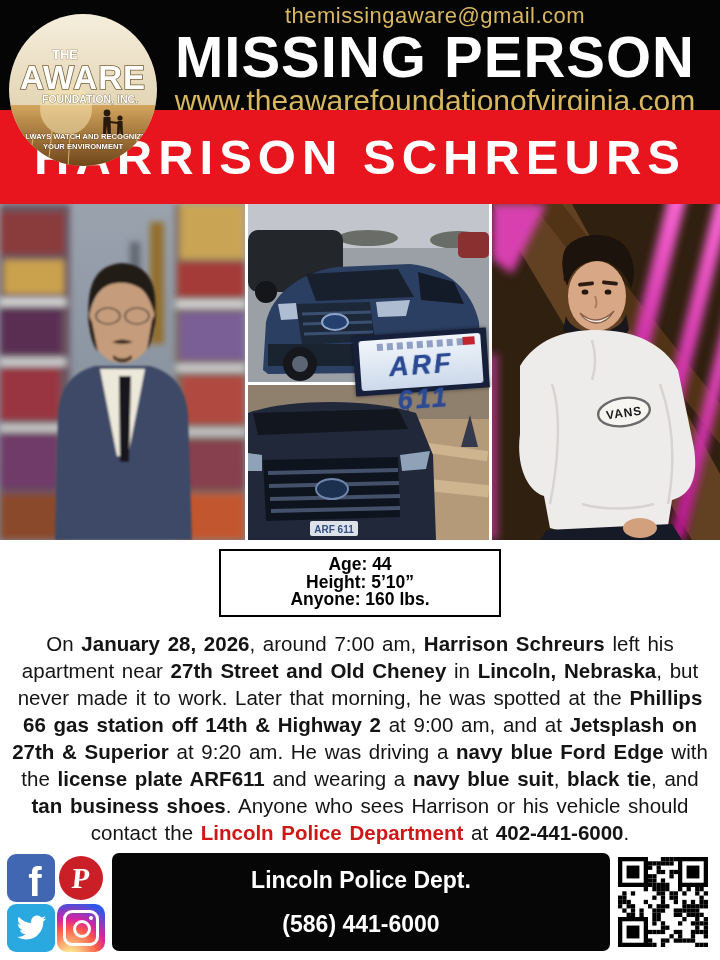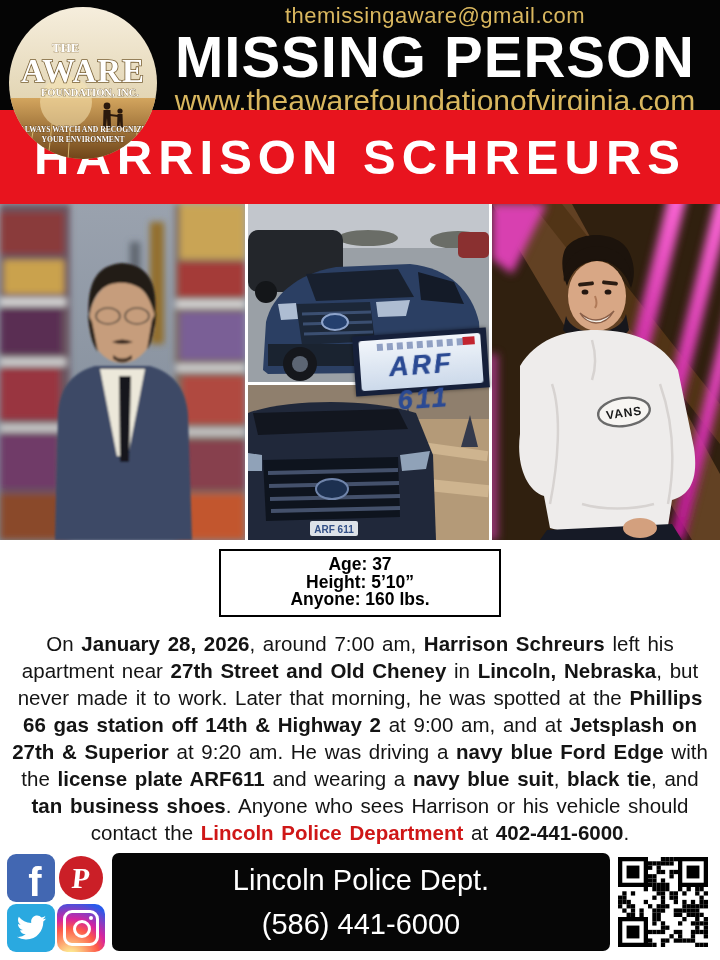--- a/index.html
+++ b/index.html
@@ -8,21 +8,21 @@
     font-family:"Liberation Sans",sans-serif;
   }
   
   .header{position:absolute;left:0;top:0;width:720px;height:110px;background:#050505;padding-left:16px;}
   .header-text{position:absolute;left:150px;top:0;width:570px;height:110px;
     display:flex;flex-direction:column;align-items:center;padding-top:3px;box-sizing:border-box;}
   .email{font-size:22px;color:var(--gold,#d9b75f);letter-spacing:.5px;}
   .big-title{font-size:58px;line-height:56px;font-weight:bold;color:#fff;letter-spacing:1px;}
   .website{font-size:30px;color:var(--gold,#d9b75f);margin-top:-1px;}
   
-  .logo{position:absolute;left:8px;top:6px;width:150px;height:154px;z-index:6;font-family:Liberation Serif, serif;}
+  .logo{position:absolute;left:8px;top:13px;width:150px;height:154px;z-index:6;}
   .logo svg{display:block;}
   
   .name-banner{position:absolute;left:0;top:110px;width:720px;height:94px;
     background:var(--red,#e8141e);display:flex;align-items:center;justify-content:center;}
   .name-banner span{color:#fff;font-weight:bold;font-size:49px;letter-spacing:6px;white-space:nowrap;}
   
   .photos{position:absolute;left:0;top:204px;width:720px;height:336px;}
   .photo{position:absolute;overflow:hidden;}
   .photo svg{display:block;width:100%;height:100%;}
   .ph-left{left:0;top:0;width:245px;height:336px;}
@@ -60,21 +60,21 @@
   .pin .circ{width:44px;height:44px;border-radius:50%;background:var(--pin,#cb1f27);
     display:flex;align-items:center;justify-content:center;}
   .pin .circ span{color:#fff;font-weight:bold;font-size:29px;font-family:"Liberation Serif",serif;transform:skewX(-6deg);}
   .tw{background:var(--tw,#2aa9e0);border-radius:9px;}
   .ig{border-radius:10px;background:radial-gradient(circle at 28% 110%,#fdf497 0%,#fdf497 5%,#fd5949 45%,#d6249f 60%,#285aeb 90%);}
   .ig .cam{width:30px;height:30px;border:3px solid #fff;border-radius:9px;position:relative;}
   .ig .lens{position:absolute;left:7px;top:7px;width:12px;height:12px;border:3px solid #fff;border-radius:50%;}
   .ig .dot{position:absolute;right:3px;top:3px;width:4px;height:4px;background:#fff;border-radius:50%;}
   .police-bar{position:absolute;left:112px;top:0;width:498px;height:98px;background:#060606;border-radius:7px;
     display:flex;flex-direction:column;align-items:center;justify-content:center;}
-  .police-line{color:#fff;font-weight:normal;font-size:29px;line-height:44px;white-space:nowrap;}
+  .police-line{color:#fff;font-weight:bold;font-size:23px;line-height:44px;white-space:nowrap;}
   .qr{position:absolute;left:613px;top:0;width:100px;height:98px;background:#fff;
     display:flex;align-items:center;justify-content:center;}
 </style>
 </head>
 <body>
 
 <div class="poster">
 
   <div class="header">
     <div class="header-text">
@@ -314,21 +314,21 @@
           <path d="M55,326 L180,320 L190,336 L48,336 Z" fill="#161a26"></path>
           <ellipse cx="148" cy="324" rx="17" ry="10" fill="#d3a07e"></ellipse>
         </g>
       </svg>
     </div>
   </div>
 
   <div class="info-box">
     <div class="info-line">
       <span>Age:</span>
-      <span>37</span>
+      <span>44</span>
     </div>
     <div class="info-line">
       <span>Height:</span>
       <span>5’10”</span>
     </div>
     <div class="info-line">
       <span>Anyone:</span>
       <span>160 lbs.</span>
     </div>
   </div>

